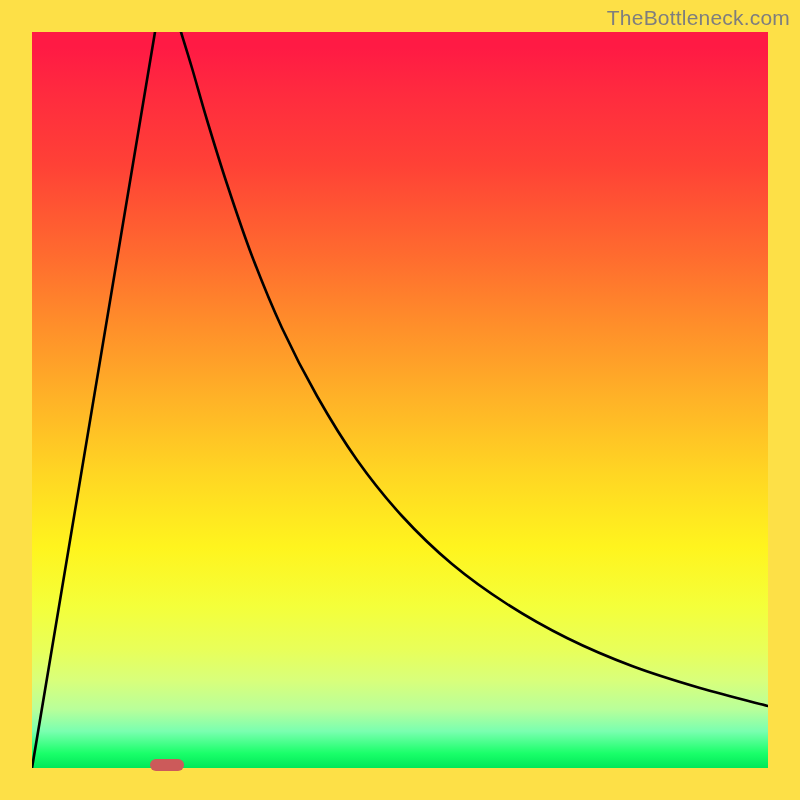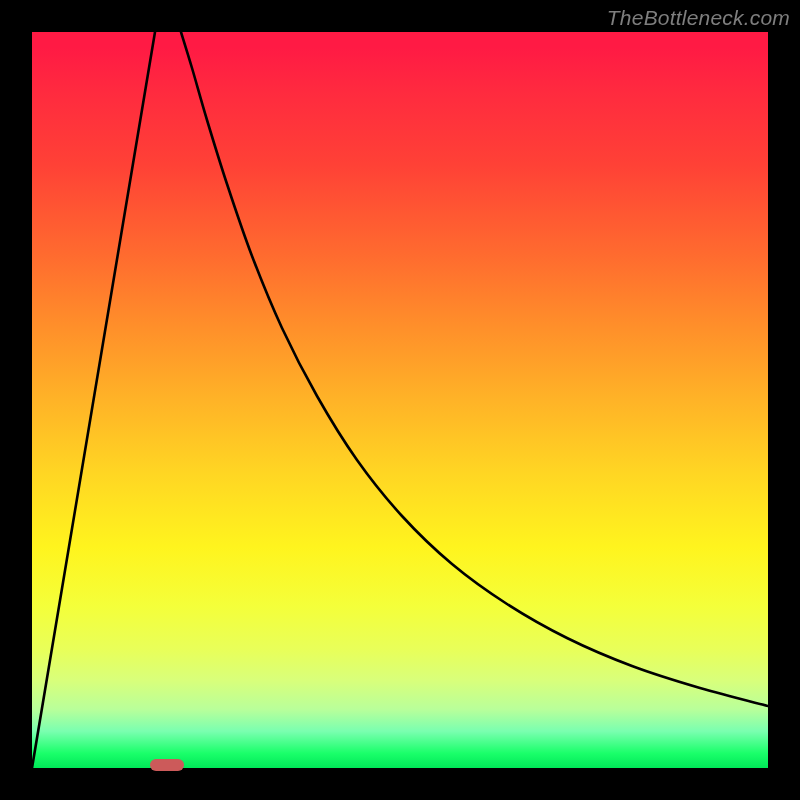--- a/index.html
+++ b/index.html
@@ -1,22 +1,21 @@
 <!DOCTYPE html>
 <html><head>
 <meta charset="utf-8">
 <style>
   * { margin: 0; padding: 0; box-sizing: border-box; }
   html, body { width: 800px; height: 800px; overflow: hidden; }
   .frame {
     width: 800px;
     height: 800px;
-    background: #000000;
+    background: #fde047;
     position: relative;
-    font-style: italic;
   }
   .plot {
     position: absolute;
     left: 32px;
     top: 32px;
     width: 736px;
     height: 736px;
     background: linear-gradient(to bottom,
       #ff1a44 0%,
       #ff1a44 2%,

